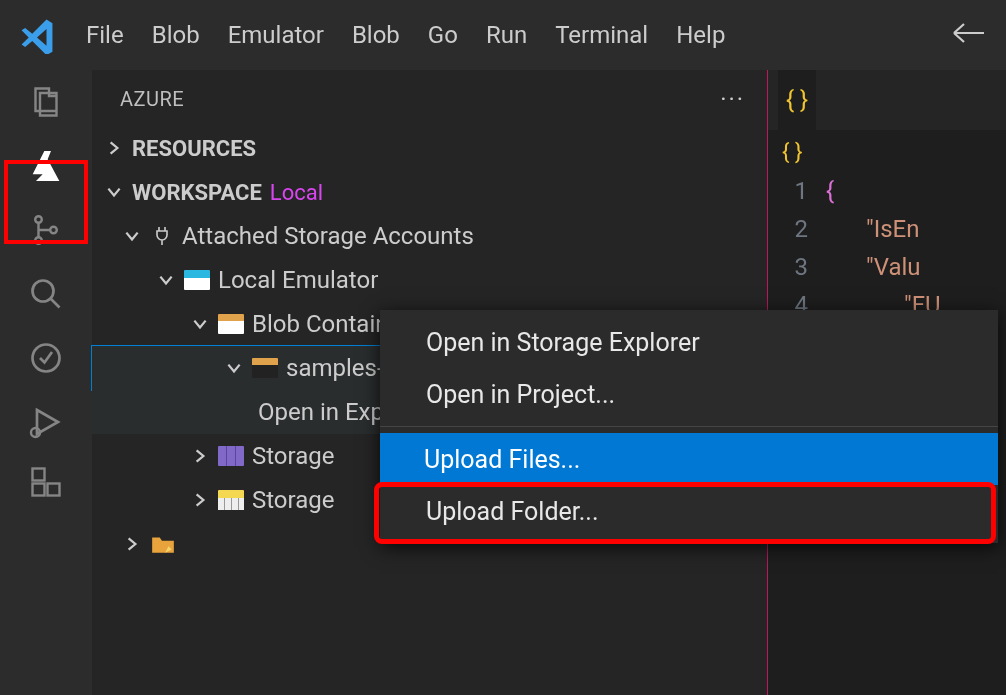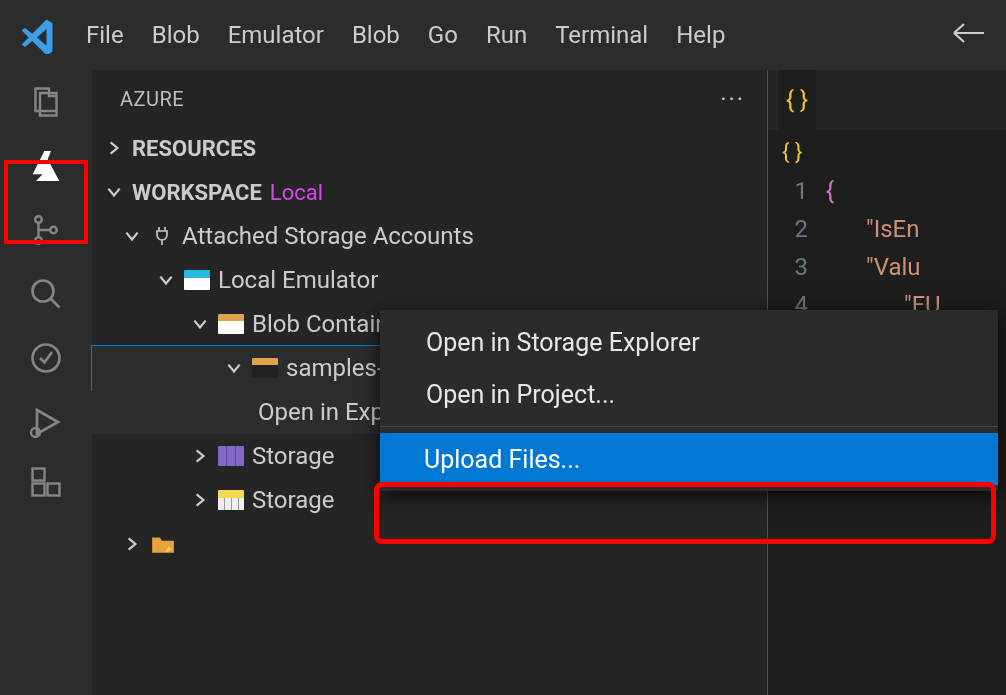--- a/index.html
+++ b/index.html
@@ -406,14 +406,15 @@
     </div>
   </div>
 
 </div>
 
 <div class="context-menu">
   <div class="cm-item">Open in Storage Explorer</div>
   <div class="cm-item">Open in Project...</div>
   <div class="cm-sep"></div>
   <div class="cm-item selected">Upload Files...</div>
+  <div class="cm-item">Upload Folder...</div>
   <div class="cm-highlight" style="left:-6px;top:172px;width:622px;height:62px;"></div>
 </div>
 
 </body></html>

